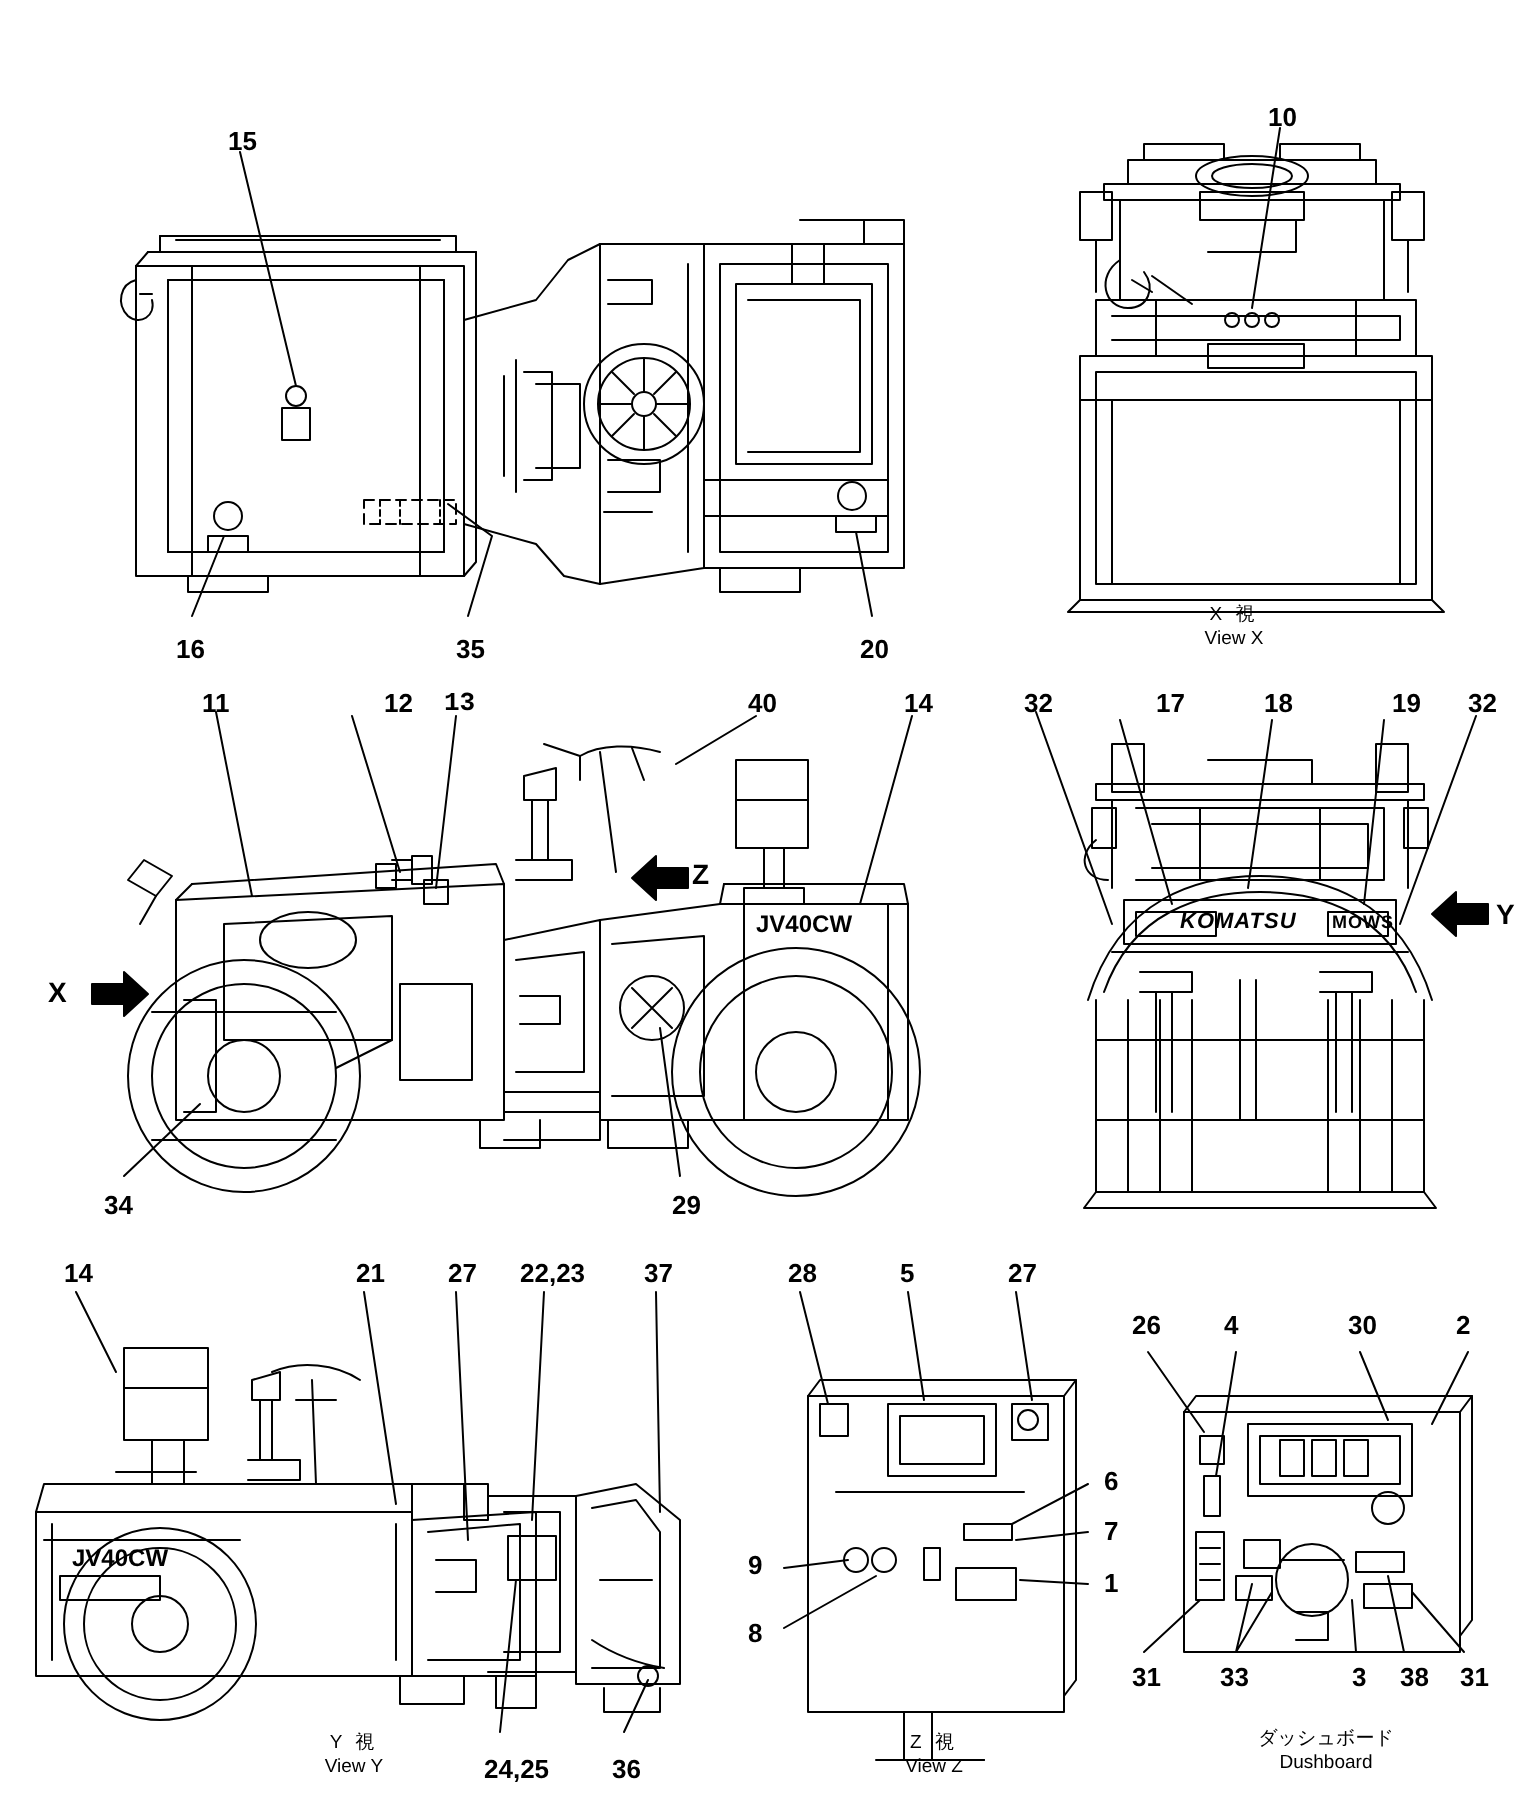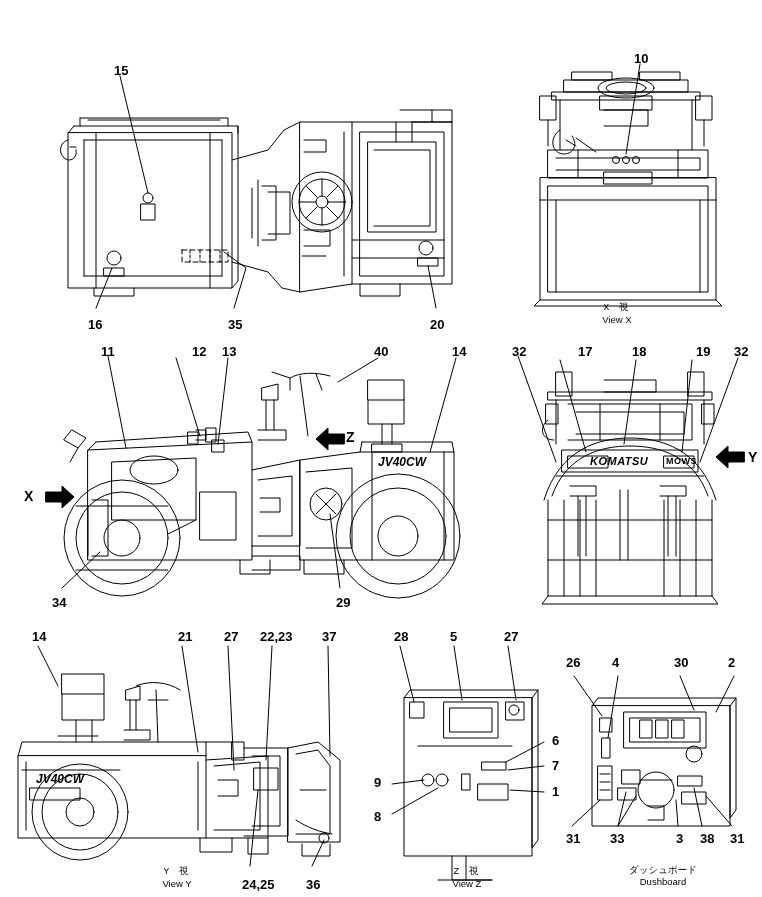--- a/index.html
+++ b/index.html
@@ -36,36 +36,35 @@
     line-height: 1;
   }
   .cap {
     position: absolute;
     font-size: 9.5px;
     font-family: "Liberation Sans", sans-serif;
     white-space: nowrap;
     text-align: center;
     line-height: 1.25;
   }
-  .cap .jp { letter-spacing: 2px; font-family: Liberation Mono, monospace; }
+  .cap .jp { letter-spacing: 2px; }
   .brand {
     position: absolute;
     font-size: 11px;
     font-weight: bold;
     letter-spacing: 0.5px;
     font-family: "Liberation Sans", sans-serif;
     white-space: nowrap;
   }
   .modeltxt {
     position: absolute;
     font-size: 12px;
     font-weight: bold;
     font-family: "Liberation Sans", sans-serif;
     white-space: nowrap;
-    font-style: italic;
   }
   .arrowlbl {
     position: absolute;
     font-size: 14px;
     font-weight: bold;
     font-family: "Liberation Sans", sans-serif;
   }
 </style>
 </head>
 <body>
@@ -420,21 +419,21 @@
   <div class="lbl" style="left:430px; top:318px;">20</div>
 
   <div class="lbl" style="left:634px; top:52px;">10</div>
   <div class="cap" style="left:562px; top:302px; width:110px;">
     <div class="jp">X   視</div>
     <div>View X</div>
   </div>
 
   <div class="lbl" style="left:101px; top:345px;">11</div>
   <div class="lbl" style="left:168px; top:345px;margin-left:24px;">12</div>
-  <div class="lbl" style="left:222px; top:345px;">13</div>
+  <div class="lbl" style="left:222px; top:345px;font-family:Liberation Mono, monospace;">13</div>
   <div class="lbl" style="left:374px; top:345px;">40</div>
   <div class="lbl" style="left:452px; top:345px;">14</div>
   <div class="lbl" style="left:52px; top:596px;">34</div>
   <div class="lbl" style="left:336px; top:596px;">29</div>
   <div class="modeltxt" style="left:378px; top:455px;">JV40CW</div>
   <div class="arrowlbl" style="left:24px; top:488px;">X</div>
   <div class="arrowlbl" style="left:346px; top:429px;">Z</div>
 
   <div class="lbl" style="left:512px; top:345px;">32</div>
   <div class="lbl" style="left:556px; top:345px;margin-left:22px;">17</div>

